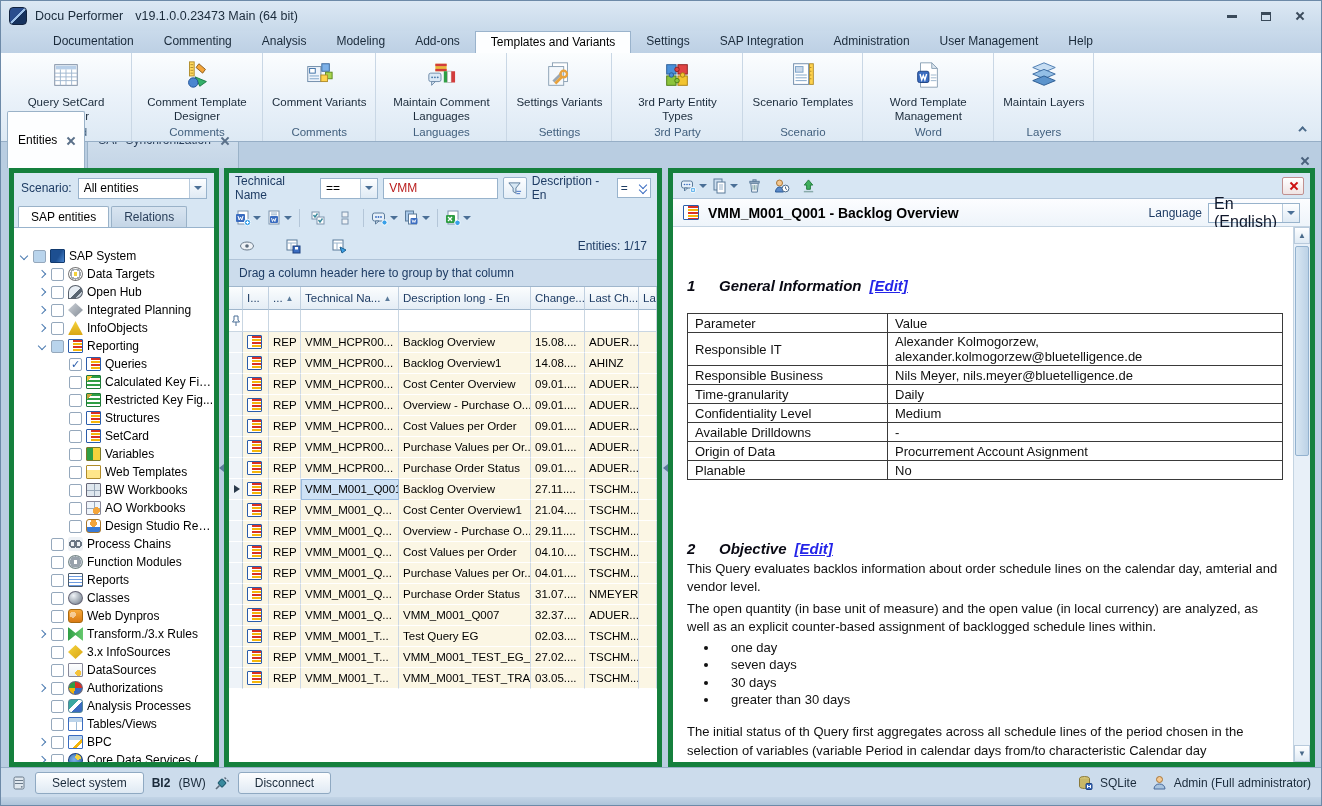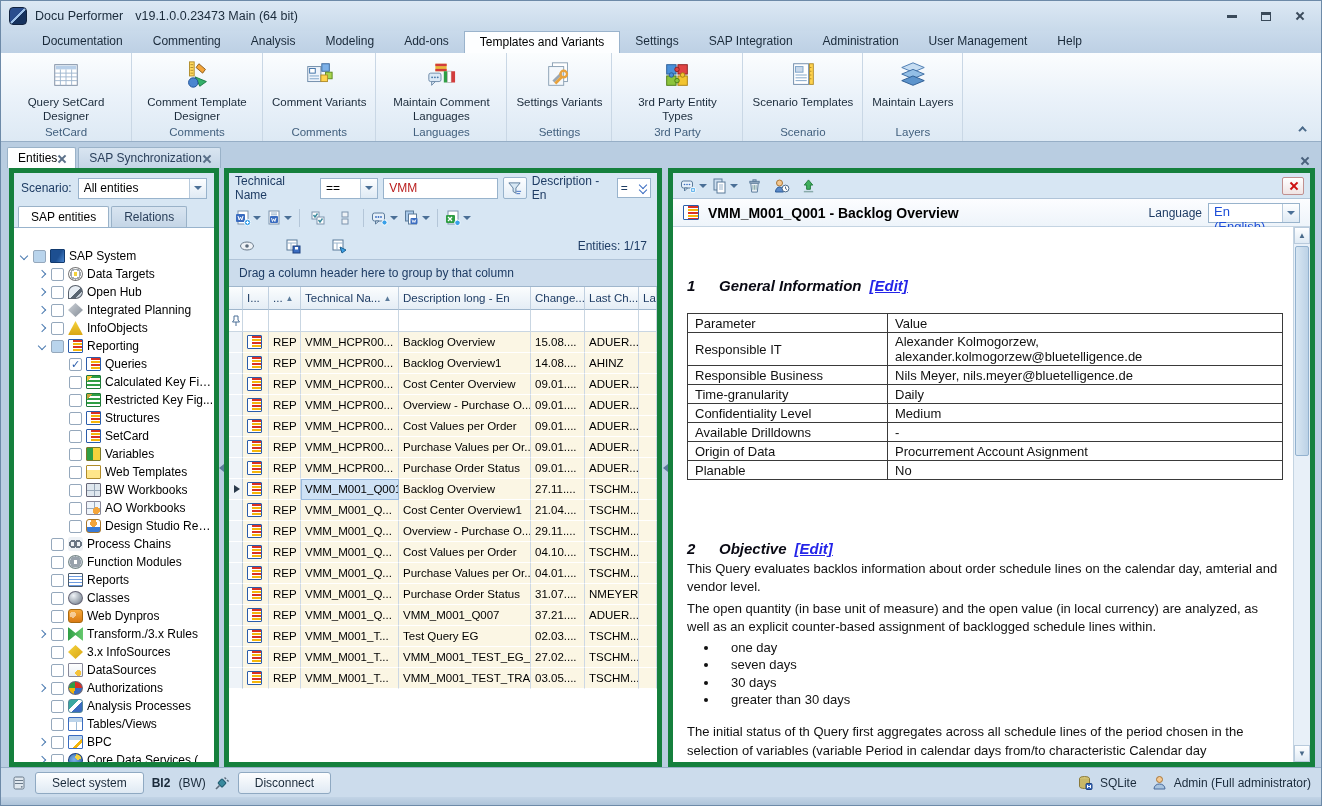--- a/index.html
+++ b/index.html
@@ -16,41 +16,41 @@
   .title-text{display:flex;gap:12px}
   .wctrls{margin-left:auto;display:flex;gap:4px}
   .wbtn{width:30px;height:20px;display:flex;align-items:center;justify-content:center;color:#3a4a5a}
   .glyph-min{width:10px;height:3px;background:#3a4a5a}
   .glyph-max{width:10px;height:9px;border:1.5px solid #3a4a5a;border-top-width:3px}
   .xg{position:relative;width:10px;height:10px;flex:none}
   .xg::before,.xg::after{content:"";position:absolute;left:4px;top:0;width:2.2px;height:10px;background:currentColor}
   .xg::before{transform:rotate(45deg)}.xg::after{transform:rotate(-45deg)}
 
   
-  .menubar{height:22px;display:flex;padding-left:26px;background:linear-gradient(#c9daeb,#bdd0e4);
+  .menubar{height:22px;display:flex;padding-left:37px;background:linear-gradient(#c9daeb,#bdd0e4);
     font-size:12px;color:#1a2a3a}
   .mitem{padding:3px 15px 0 15px;cursor:default}
   .mitem[data-active="true"]{background:#fdfeff;border:1px solid #9ab3cc;border-bottom:none;color:#000}
 
   
   .ribbon{height:89px;position:relative;display:flex;align-items:stretch;
     background:linear-gradient(#fbfdfe,#e9f1f9 55%,#dde9f4);border-bottom:1px solid #96aec6}
   .rgroup{display:flex;flex-direction:column;align-items:center;padding:5px 9px 1px 9px;
     border-right:1px solid #c9d7e5;min-width:72px}
   .ricon{height:34px;display:flex;align-items:center;justify-content:center}
   .rlabel{font-size:11.5px;line-height:1.18;color:#1a2a3a;text-align:center;max-width:112px;margin-top:4px}
   .rgname{margin-top:auto;font-size:11.5px;color:#42607e;padding:1px 0 2px}
   .ribbon-collapse{position:absolute;right:10px;bottom:6px;width:14px;height:12px;
     display:flex;align-items:center;justify-content:center}
   .chev-up{width:6px;height:6px;border-left:2px solid #4a6a8a;border-top:2px solid #4a6a8a;transform:rotate(45deg) translateY(2px)}
 
   
   .gapstrip{height:4px;background:#b9cde1}
   .tabstrip{height:22px;display:flex;align-items:flex-end;gap:2px;padding-left:6px;background:#b9cde1}
-  .dtab{display:flex;align-items:center;gap:0;padding:3px 10px;font-size:12px;color:#2a3f5a;
+  .dtab{display:flex;align-items:center;gap:9px;padding:21px 10px;font-size:12px;color:#2a3f5a;
     background:linear-gradient(#d9e5f1,#c4d5e6);border:1px solid #9ab2c8;border-bottom:none;border-radius:2px 2px 0 0}
   .dtab[data-active="true"]{background:#fdfeff;color:#000;position:relative;z-index:2}
   .tabx{color:#5a7089;font-size:10px;display:flex}
   .strip-x{margin-left:auto;margin-right:12px;margin-bottom:3px;color:#4a617c;display:flex}
 
   
   .main{flex:1;display:flex;background:#b9cde1;padding:0 6px 0 8px;min-height:0}
   .panel{border:5px solid #15803d;background:#d7e6f3;display:flex;flex-direction:column;min-height:0}
   .splitter{width:5px;flex:none;display:flex;align-items:center;justify-content:center}
   .spl-arrow{width:0;height:0;border-top:4px solid transparent;border-bottom:4px solid transparent;border-right:5px solid #5a7a9a}
@@ -180,21 +180,21 @@
   
   .right{flex:1}
   .rp-toolbar{height:26px;display:flex;align-items:center;gap:3px;padding:0 6px;
     background:#d7e6f3;border-bottom:1px solid #b0c4d8}
   .rxbtn{margin-left:auto;width:22px;height:18px;display:flex;align-items:center;justify-content:center;
     background:linear-gradient(#fff,#f0e4e4);border:1px solid #c09090;border-radius:2px;color:#cc1111}
   .rp-header{height:28px;display:flex;align-items:center;gap:9px;padding:0 10px;
     background:linear-gradient(#fcfdff,#eef4fa);border-bottom:1px solid #c4d4e2;font-size:14px}
   .rp-title{font-weight:bold;color:#000}
   .lang{margin-left:auto;display:flex;align-items:center;gap:6px;font-size:12px;color:#1e3c64}
-  .langsel{width:92px;height:20px;background:#fff;border:1px solid #98b3cc;display:flex;font-size:13px;color:#1d4ed8}
+  .langsel{width:92px;height:20px;background:#fff;border:1px solid #98b3cc;display:flex;align-items:center;font-size:16px;color:#0f172a}
   .langsel .val{flex:1;padding-left:5px}
   .docwrap{flex:1;display:flex;background:#fff;min-height:0}
   .doc{flex:1;padding:0 10px 0 14px;overflow:hidden;color:#111}
   .doc-spacer1{height:50px}
   .dochead{display:flex;align-items:baseline;font-size:15px;font-weight:bold;font-style:italic;color:#0a0a14}
   .dochead .num{width:32px;flex:none}
   .editlink{color:#2424e8;text-decoration:underline;margin-left:8px}
   .infotable{border-collapse:collapse;width:100%;margin-top:19px;font-size:13px}
   .infotable td{border:1px solid #3a3a3a;padding:1px 7px;height:19px}
   .infotable td:first-child{width:200px}
@@ -365,20 +365,33 @@
             <rect x="23" y="4" width="4" height="22" fill="#ffd34d" stroke="#b08c2a"></rect>
             <path d="M23 8h2M23 12h2M23 16h2M23 20h2" stroke="#b08c2a"></path>
           </svg>
       </div>
       <div class="rlabel">Scenario Templates</div>
       <div class="rgname">Scenario</div>
     </div>
     <div class="rgroup">
       <div class="ricon">
         <svg width="30" height="30" viewBox="0 0 32 32">
+            <path d="M8 3h12l6 6v20H8z" fill="#fff" stroke="#8aa0b4"></path>
+            <path d="M20 3v6h6z" fill="#dce6f0" stroke="#8aa0b4"></path>
+            <rect x="5" y="12" width="12" height="12" rx="2" fill="#3a6cc0" stroke="#1c4080"></rect>
+            <path d="M7.5 15l1.8 6 1.7-4.5 1.7 4.5 1.8-6" stroke="#fff" fill="none" stroke-width="1.5"></path>
+            <path d="M19 16h6M19 19h6M19 22h6" stroke="#9ab4cc"></path>
+          </svg>
+      </div>
+      <div class="rlabel">Word Template Management</div>
+      <div class="rgname">Word</div>
+    </div>
+    <div class="rgroup">
+      <div class="ricon">
+        <svg width="30" height="30" viewBox="0 0 32 32">
             <path d="M16 3l12 5-12 5L4 8z" fill="#c6ddf2" stroke="#4a7ab0"></path>
             <path d="M16 10l12 5-12 5-12-5z" fill="#93bfe6" stroke="#3a6aa0"></path>
             <path d="M16 17l12 5-12 5-12-5z" fill="#5c94cc" stroke="#2a5a90"></path>
           </svg>
       </div>
       <div class="rlabel">Maintain Layers</div>
       <div class="rgname">Layers</div>
     </div>
     <div class="ribbon-collapse">
         <span class="chev-up"></span>
@@ -964,21 +977,21 @@
             </div>
 
             <div class="grow" data-sel="false">
               <div class="gc ind"></div>
               <div class="gc">
                 <span class="ti" data-icon="query-icon"></span>
               </div>
               <div class="gc">REP</div>
               <div class="gc tech">VMM_M001_Q...</div>
               <div class="gc">VMM_M001_Q007</div>
-              <div class="gc">37.21....</div>
+              <div class="gc">32.37....</div>
               <div class="gc">ADUER...</div>
               <div class="gc"></div>
             </div>
 
             <div class="grow" data-sel="false">
               <div class="gc ind"></div>
               <div class="gc">
                 <span class="ti" data-icon="query-icon"></span>
               </div>
               <div class="gc">REP</div>

